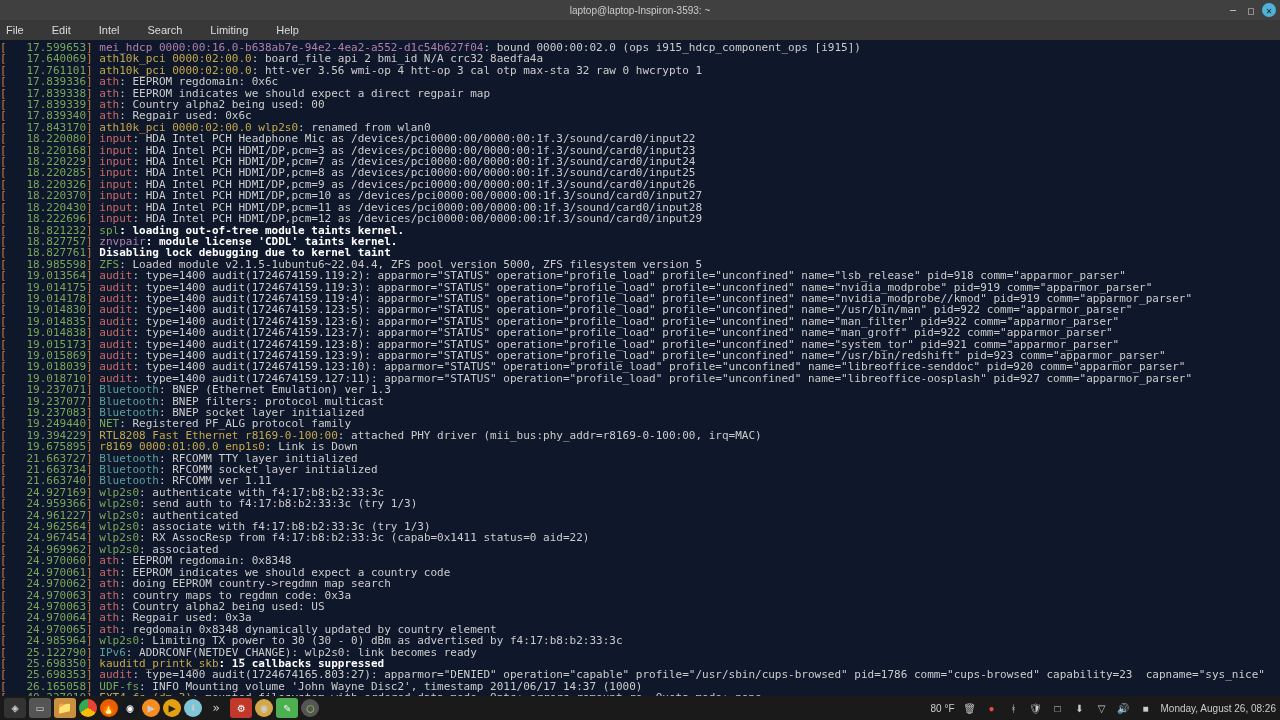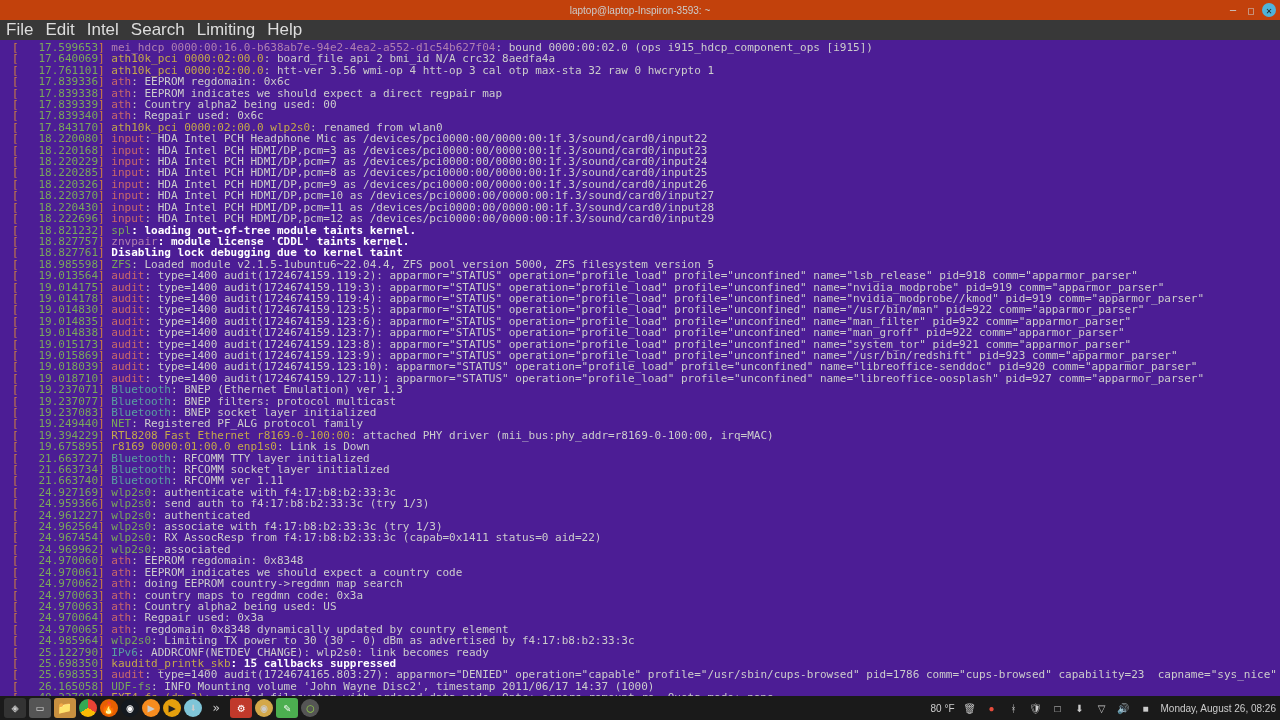--- a/index.html
+++ b/index.html
@@ -6,21 +6,21 @@
 body {
   width: 1280px; height: 720px;
   background: #2b2b2b;
   font-family: monospace;
   font-size: 11px;
   overflow: hidden;
   color: #ccc;
 }
 .titlebar {
   height: 20px;
-  background: #c2410c;
+  background: #404040;
   display: flex;
   align-items: center;
   justify-content: center;
   position: relative;
 }
 .title { color: #ccc; font-size: 10px; font-family: sans-serif; }
 .win-controls {
   position: absolute;
   right: 4px;
   display: flex;
@@ -37,29 +37,29 @@
   border-radius: 50%;
   color: #222;
   font-weight: bold;
 }
 .menubar {
   height: 20px;
   background: #383838;
   display: flex;
   align-items: center;
   padding-left: 6px;
-  gap: 12px;
+  gap: 28px;
   font-family: sans-serif;
-  font-size: 17px;
+  font-size: 11px;
 }
 .menubar span { color: #ddd; cursor: pointer; }
 .terminal {
   height: 656px;
-  background: #4c1d95;
-  padding: 2px 12px;
+  background: #0f172a;
+  padding: 2px 0;
   overflow: hidden;
   line-height: 11.4px;
   white-space: pre;
 }
 .line { display: block; }
 .br-o { color: #d08040; }
 .ts { color: #7aa85a; }
 .tag-y { color: #c5a84a; }
 .tag-r { color: #c96a6a; }
 .tag-g { color: #7aa85a; }

